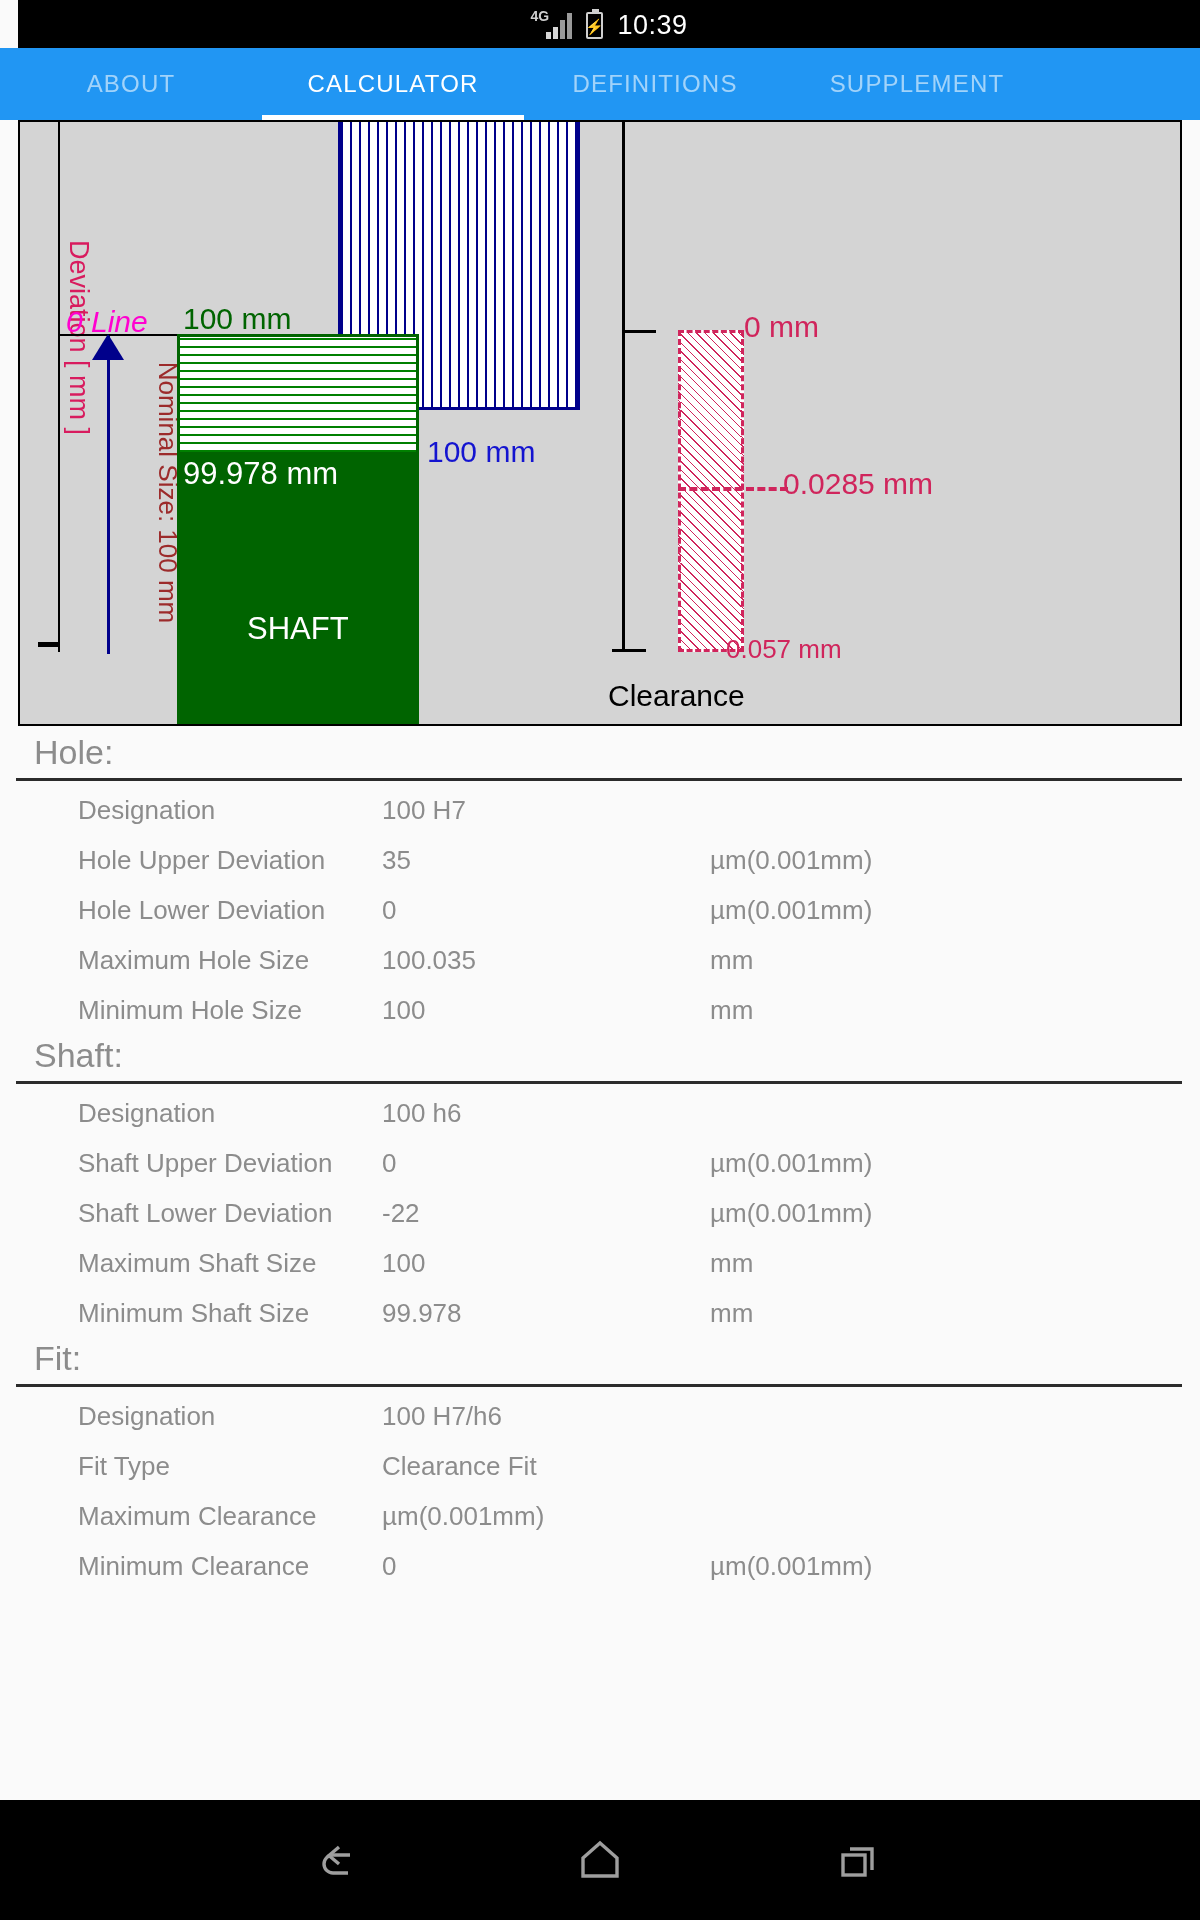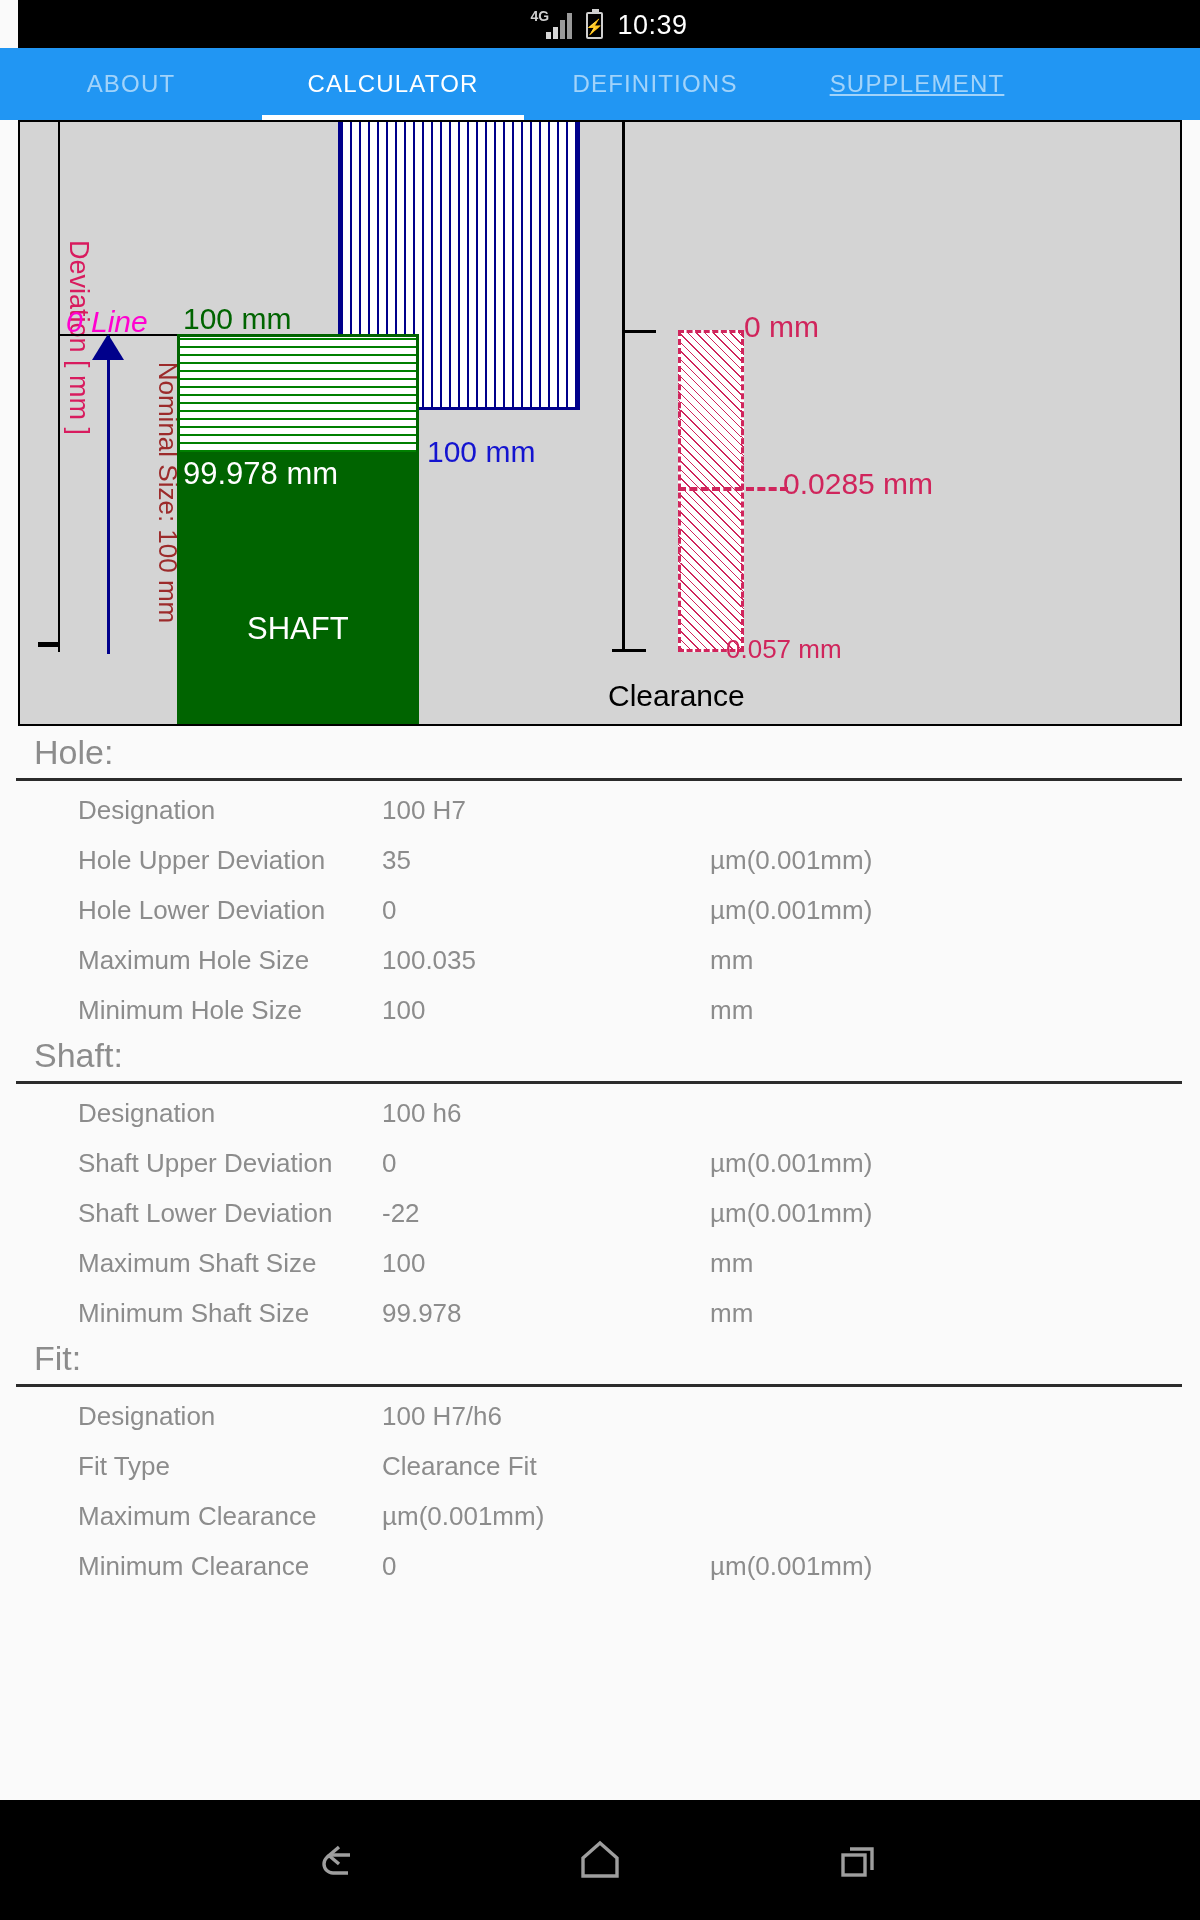--- a/index.html
+++ b/index.html
@@ -44,21 +44,21 @@
     height: 72px;
     display: flex; align-items: center; justify-content: center;
     color: rgba(255,255,255,.58);
     font-size: 24px; letter-spacing: 1.2px;
     position: relative;
     padding: 0 10px;
   }
   .tab.t0 { width: 262px; }
   .tab.t1 { width: 262px; }
   .tab.t2 { width: 262px; }
-  .tab.t3 { width: 262px; text-decoration: underline; }
+  .tab.t3 { width: 262px; }
   .tab.active { color: #ffffff; }
   .tab.active:after {
     content: ""; position: absolute; left: 0; right: 0; bottom: 0;
     height: 5px; background: #ffffff;
   }
 
   
   .diagram {
     position: absolute; left: 18px; top: 120px;
     width: 1164px; height: 606px;

